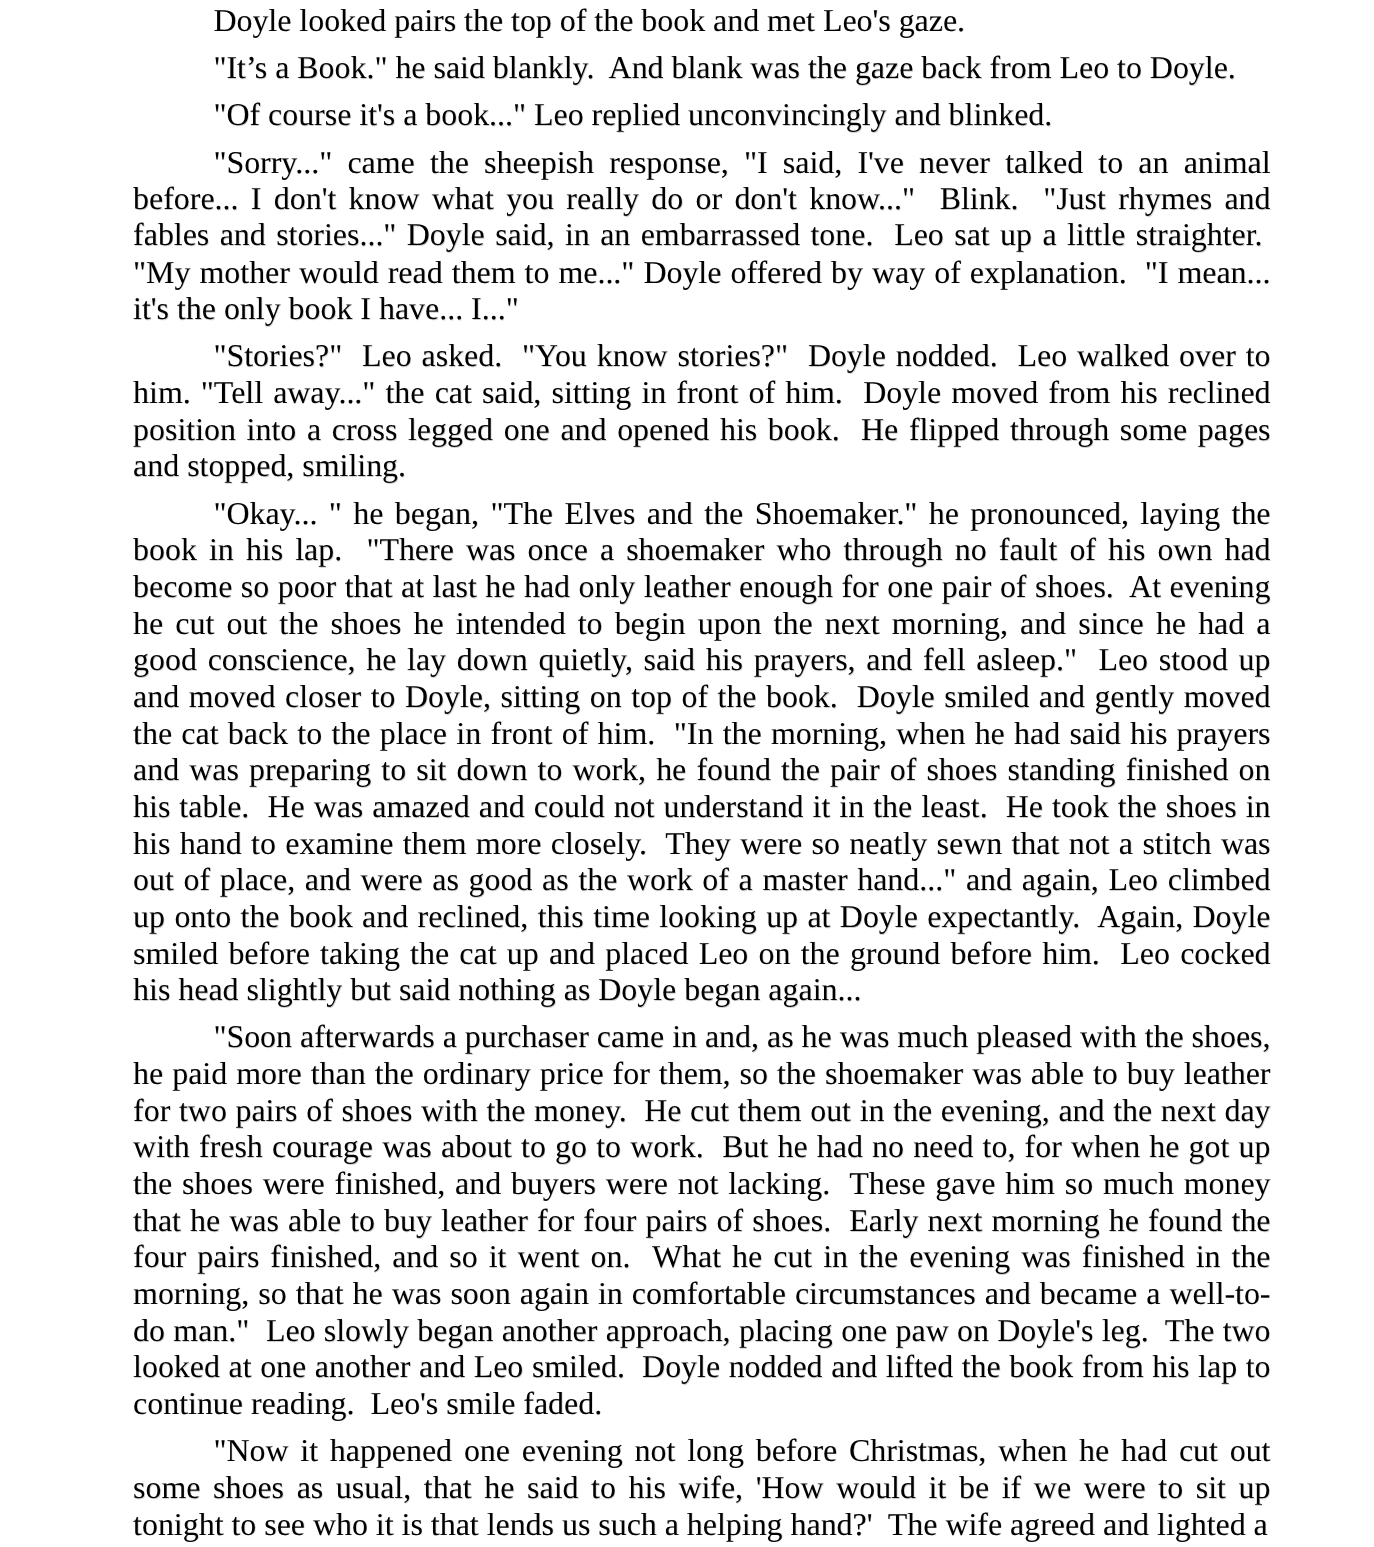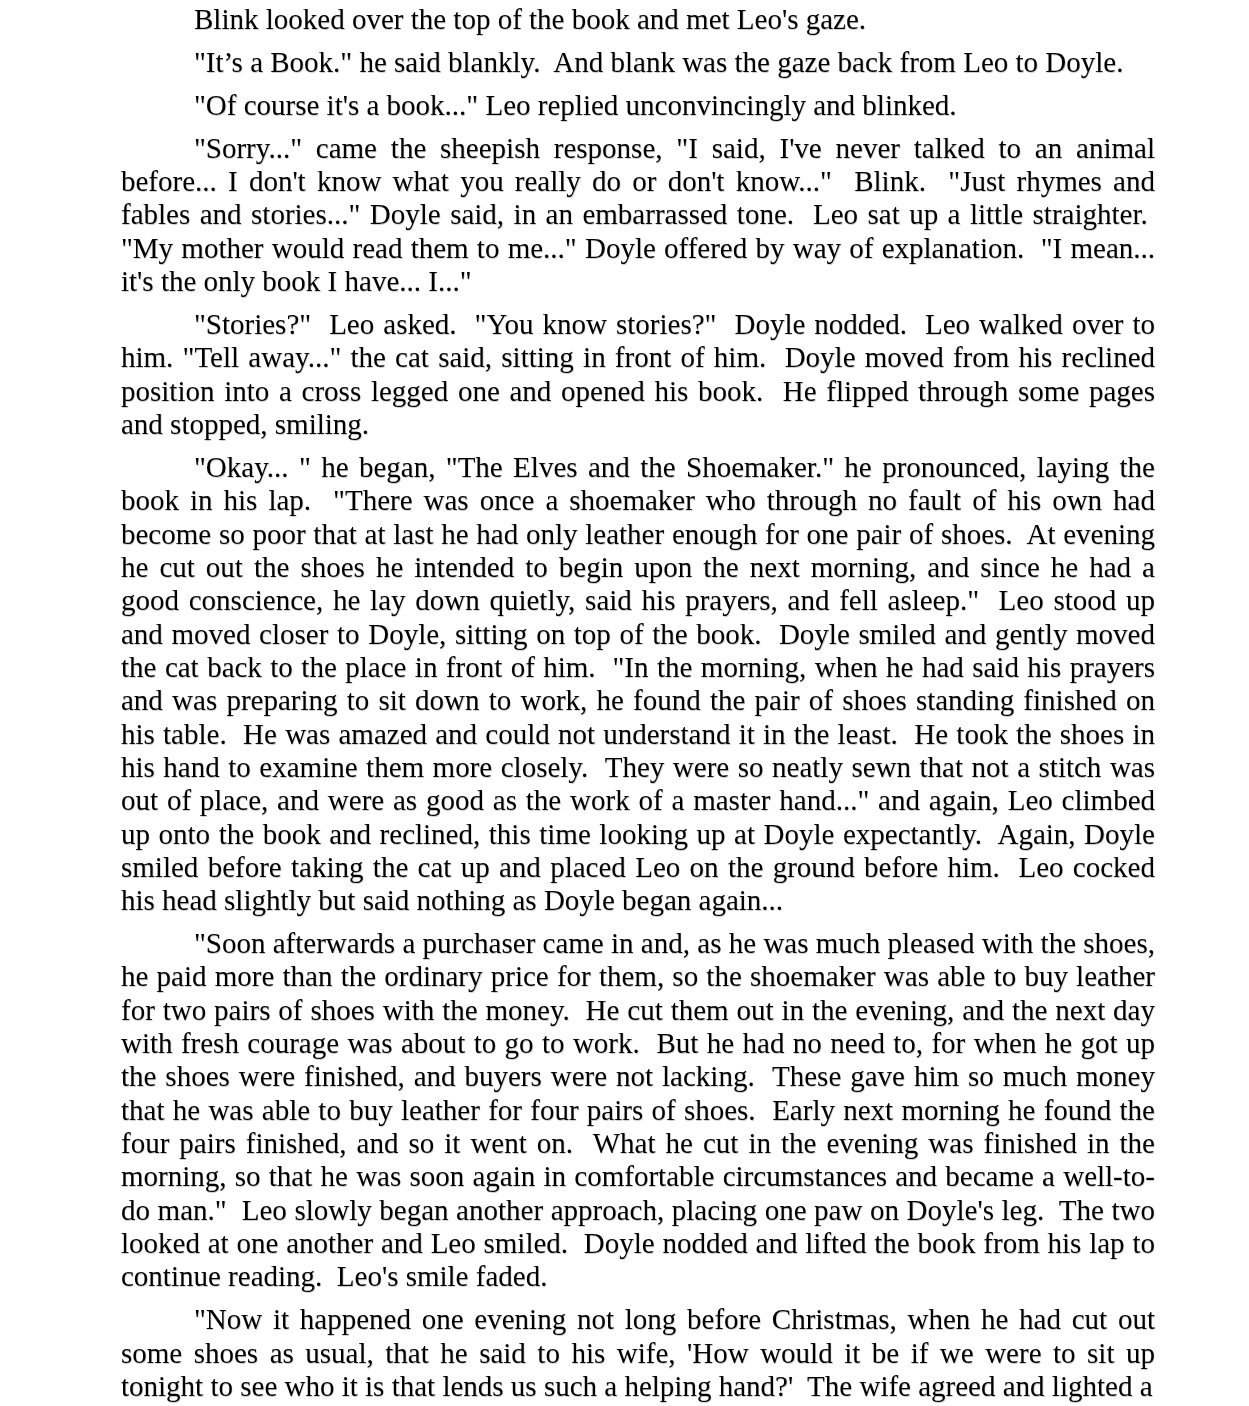--- a/index.html
+++ b/index.html
@@ -28,21 +28,21 @@
   }
   .page p {
     margin: 0 0 9.6px 0;
     text-indent: 73px;
   }
 </style>
 </head>
 <body>
 
 <div class="page">
-  <p>Blink looked over the top of the book and met Leo's gaze.</p>
+  <p>Doyle looked pairs the top of the book and met Leo's gaze.</p>
   <p>"It’s a Book." he said blankly.&nbsp; And blank was the gaze back from Leo to Doyle.</p>
   <p>"Of course it's a book..." Leo replied unconvincingly and blinked.</p>
   <p>"Sorry..." came the sheepish response, "I said, I've never talked to an animal before... I don't know what you really do or don't know..."&nbsp; Blink.&nbsp; "Just rhymes and fables and stories..." Doyle said, in an embarrassed tone.&nbsp; Leo sat up a little straighter.&nbsp; "My mother would read them to me..." Doyle offered by way of explanation.&nbsp; "I mean... it's the only book I have... I..."</p>
   <p>"Stories?"&nbsp; Leo asked.&nbsp; "You know stories?"&nbsp; Doyle nodded.&nbsp; Leo walked over to him. "Tell away..." the cat said, sitting in front of him.&nbsp; Doyle moved from his reclined position into a cross legged one and opened his book.&nbsp; He flipped through some pages and stopped, smiling.</p>
   <p>"Okay... " he began, "The Elves and the Shoemaker." he pronounced, laying the book in his lap.&nbsp; "There was once a shoemaker who through no fault of his own had become so poor that at last he had only leather enough for one pair of shoes.&nbsp; At evening he cut out the shoes he intended to begin upon the next morning, and since he had a good conscience, he lay down quietly, said his prayers, and fell asleep."&nbsp; Leo stood up and moved closer to Doyle, sitting on top of the book.&nbsp; Doyle smiled and gently moved the cat back to the place in front of him.&nbsp; "In the morning, when he had said his prayers and was preparing to sit down to work, he found the pair of shoes standing finished on his table.&nbsp; He was amazed and could not understand it in the least.&nbsp; He took the shoes in his hand to examine them more closely.&nbsp; They were so neatly sewn that not a stitch was out of place, and were as good as the work of a master hand..." and again, Leo climbed up onto the book and reclined, this time looking up at Doyle expectantly.&nbsp; Again, Doyle smiled before taking the cat up and placed Leo on the ground before him.&nbsp; Leo cocked his head slightly but said nothing as Doyle began again...</p>
   <p>"Soon afterwards a purchaser came in and, as he was much pleased with the shoes, he paid more than the ordinary price for them, so the shoemaker was able to buy leather for two pairs of shoes with the money.&nbsp; He cut them out in the evening, and the next day with fresh courage was about to go to work.&nbsp; But he had no need to, for when he got up the shoes were finished, and buyers were not lacking.&nbsp; These gave him so much money that he was able to buy leather for four pairs of shoes.&nbsp; Early next morning he found the four pairs finished, and so it went on.&nbsp; What he cut in the evening was finished in the morning, so that he was soon again in comfortable circumstances and became a well-to-do man."&nbsp; Leo slowly began another approach, placing one paw on Doyle's leg.&nbsp; The two looked at one another and Leo smiled.&nbsp; Doyle nodded and lifted the book from his lap to continue reading.&nbsp; Leo's smile faded.</p>
   <p>"Now it happened one evening not long before Christmas, when he had cut out some shoes as usual, that he said to his wife, 'How would it be if we were to sit up tonight to see who it is that lends us such a helping hand?'&nbsp; The wife agreed and lighted a</p>
 </div>
 
 </body></html>

